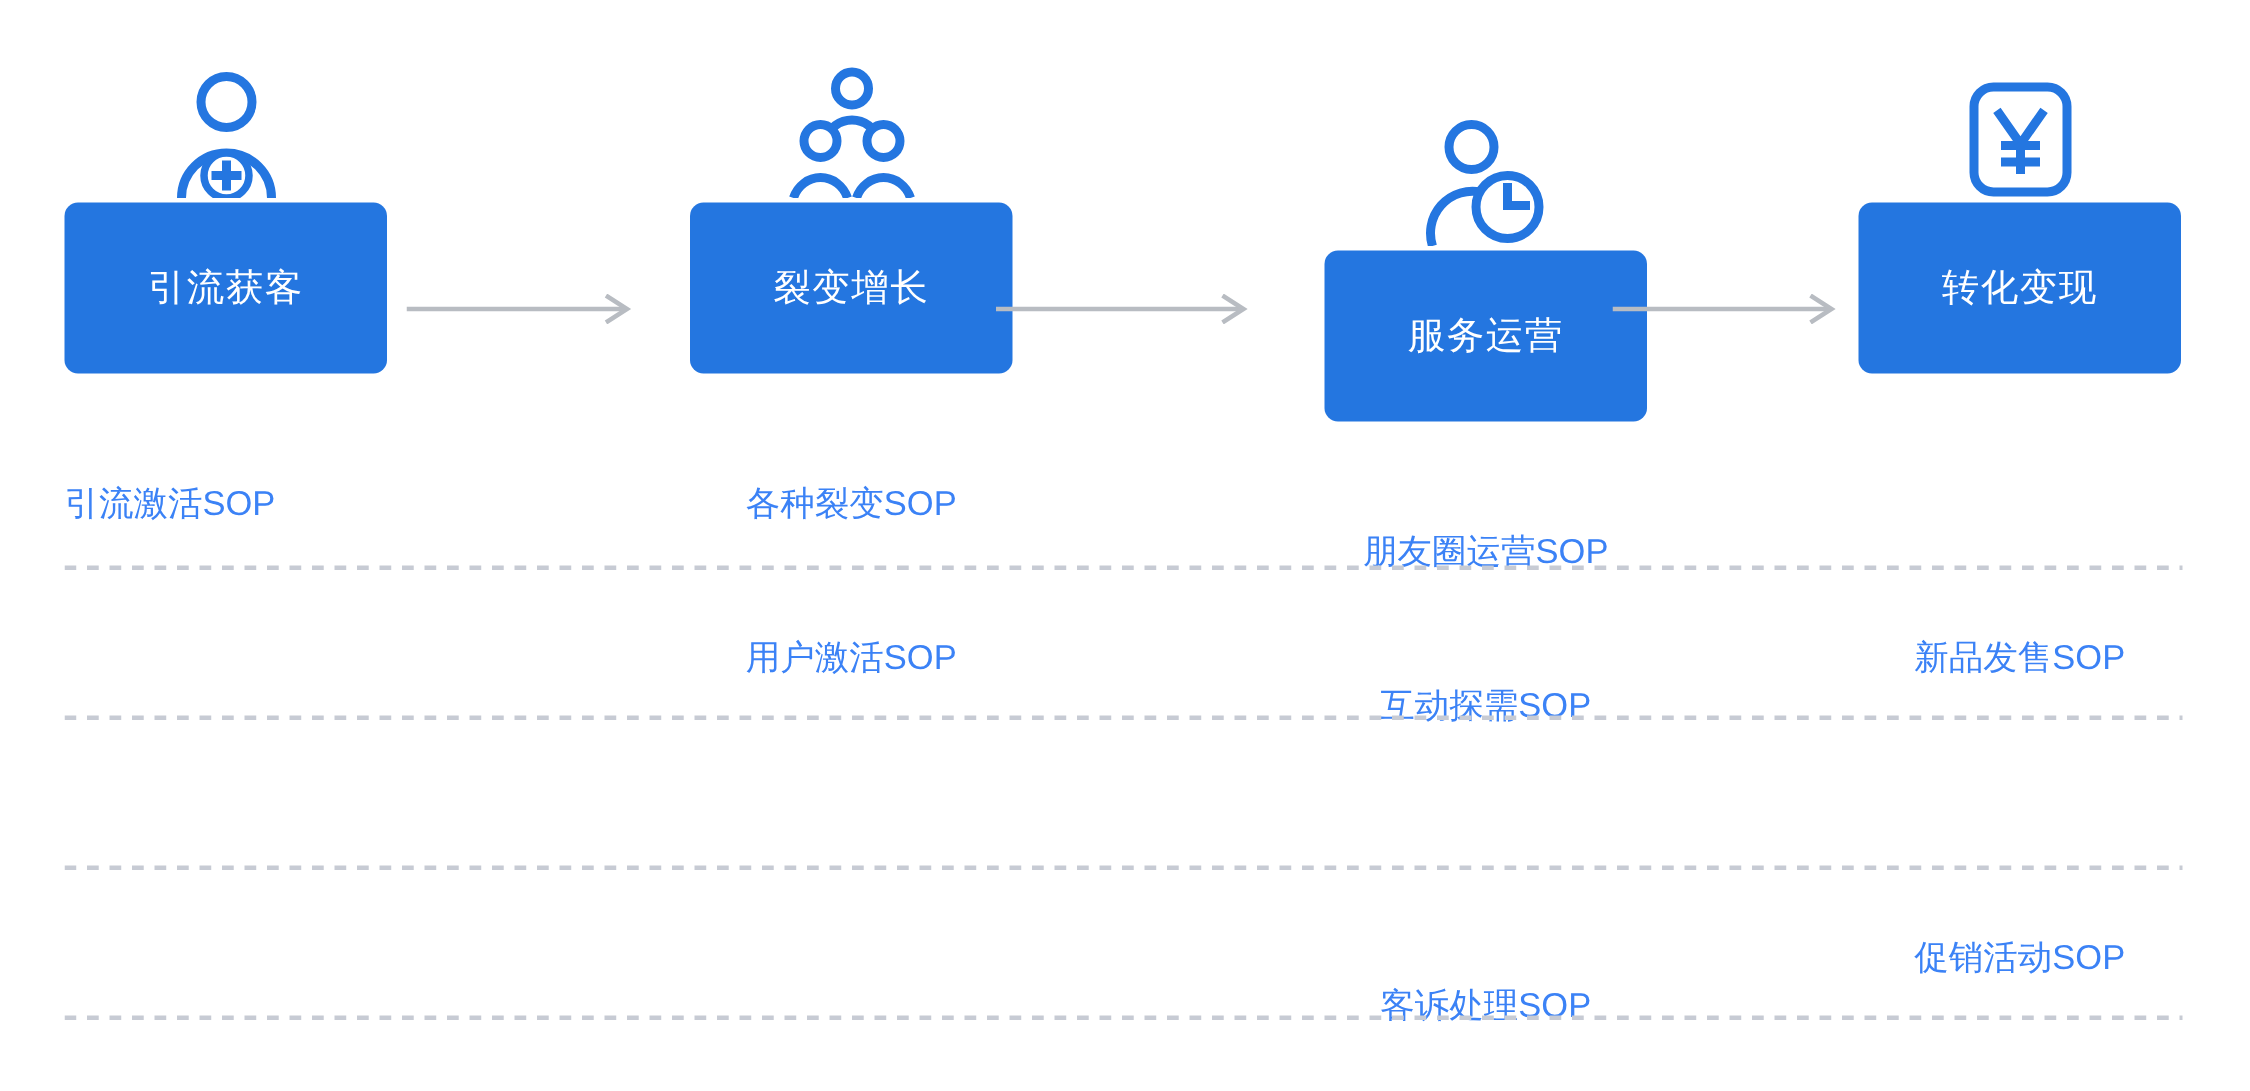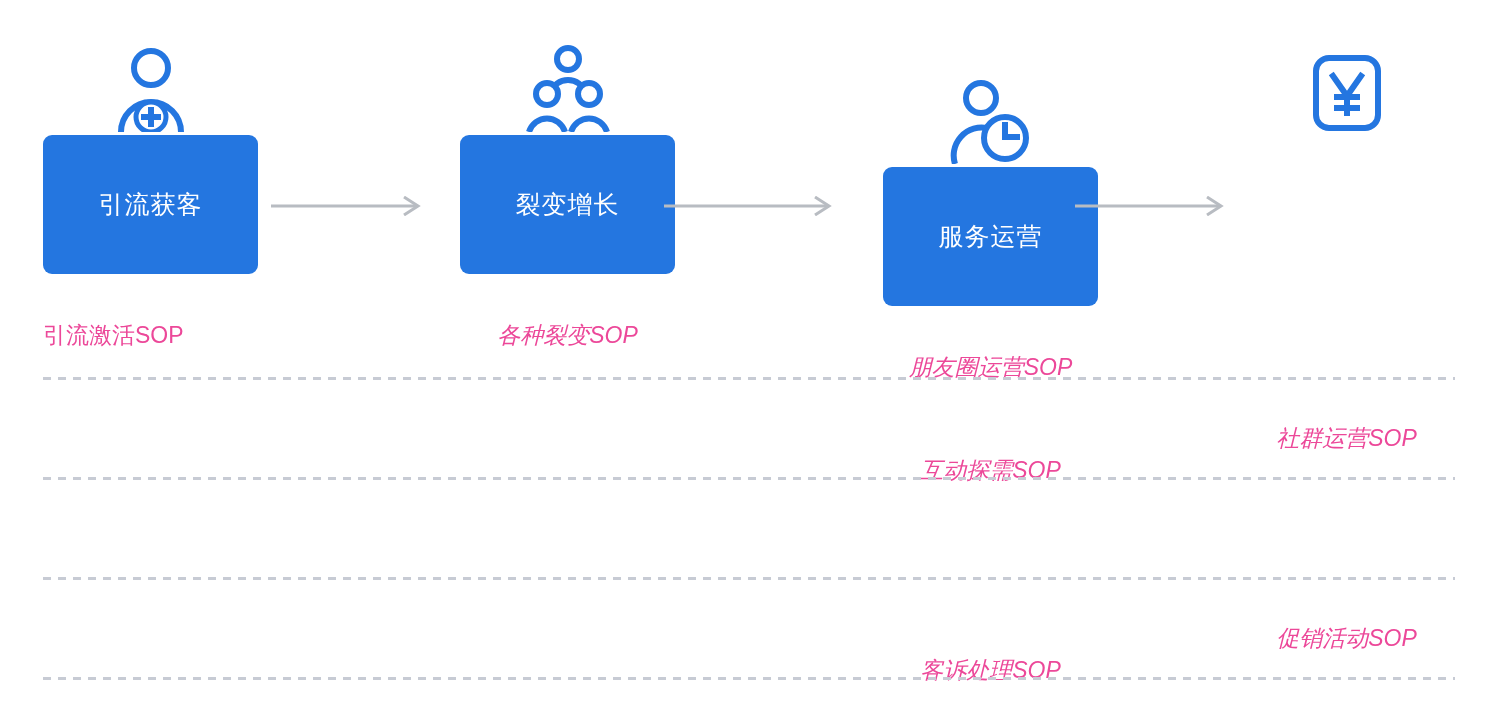--- a/index.html
+++ b/index.html
@@ -17,42 +17,42 @@
   .col.c3{left:883px;margin-top:32px;}
   .col.c4{left:1239px;}
 
   
   .icon-wrap{position:absolute;left:0;top:44px;width:215px;height:88px;
              display:flex;align-items:flex-end;justify-content:center;}
   .icon-wrap svg{display:block;}
 
   
   .stage-box{
-    position:absolute;left:0;top:135px;width:215px;height:139px;
+    position:absolute;left:0;top:135px;width:215px;height:114px;
     background:#2476e0;border-radius:9px;
     display:flex;align-items:center;justify-content:center;
   }
   .stage-box .label{
     color:#ffffff;font-size:25px;letter-spacing:1px;line-height:1;
     white-space:nowrap;
   }
 
   
   .arrow{position:absolute;top:196px;height:20px;}
   .arrow.a1{left:271px;width:152px;}
   .arrow.a2{left:664px;width:170px;}
   .arrow.a3{left:1075px;width:151px;}
   .arrow svg{display:block;}
 
   
   .sop{
     position:absolute;width:215px;height:30px;line-height:30px;
-    font-size:23px;color:#ec4899;white-space:nowrap;
+    font-size:23px;color:#3b82f6;white-space:nowrap;
   }
-  .sop.center{text-align:center;font-style:italic;}
+  .sop.center{text-align:center;}
   .sop.leftal{text-align:left;}
   .sop.r1{top:320px;}
   .sop.r2{top:423px;}
   .sop.r3{top:523px;}
   .sop.r4{top:623px;}
 
   
   .dash{
     position:absolute;left:43px;width:1412px;height:3px;
     background-image:linear-gradient(to right,#c7cbd4 0 8px,rgba(0,0,0,0) 8px 15px);
@@ -95,20 +95,21 @@
         <circle cx="22" cy="50" r="11" stroke="#2476e0" stroke-width="6" fill="#ffffff"></circle>
         <circle cx="64" cy="50" r="11" stroke="#2476e0" stroke-width="6" fill="#ffffff"></circle>
         <path d="M4 88 A19 20 0 0 1 40 88" stroke="#2476e0" stroke-width="6" fill="none"></path>
         <path d="M46 88 A19 20 0 0 1 82 88" stroke="#2476e0" stroke-width="6" fill="none"></path>
       </svg>
     </div>
     <div class="stage-box">
       <span class="label">裂变增长</span>
     </div>
     <div class="sop center r1">各种裂变SOP</div>
+    <div class="sop center r2">用户激活SOP</div>
     <div class="sop center r3"></div>
     <div class="sop center r4"></div>
   </div>
 
   <div class="col c3">
     <div class="icon-wrap">
       <svg width="88" height="88" viewBox="0 0 88 88" fill="none">
         <circle cx="34" cy="22" r="15" stroke="#2476e0" stroke-width="6"></circle>
         <path d="M8 88 A28 28 0 0 1 40 52" stroke="#2476e0" stroke-width="6" fill="none"></path>
         <circle cx="58" cy="62" r="22" fill="#ffffff"></circle>
@@ -128,21 +129,24 @@
   <div class="col c4">
     <div class="icon-wrap">
       <svg width="70" height="78" viewBox="0 0 70 78" fill="none">
         <rect x="4" y="4" width="62" height="70" rx="13" stroke="#2476e0" stroke-width="6" fill="#ffffff"></rect>
         <path d="M21 22 L35 42 L49 22" stroke="#2476e0" stroke-width="6" fill="none" stroke-linecap="square"></path>
         <rect x="22" y="40" width="26" height="6" fill="#2476e0"></rect>
         <rect x="22" y="51" width="26" height="6" fill="#2476e0"></rect>
         <rect x="32" y="40" width="6" height="22" fill="#2476e0"></rect>
       </svg>
     </div>
-    <div class="sop center r2">社群运营SOP</div>
+    <div class="stage-box">
+      <span class="label">转化变现</span>
+    </div>
+    <div class="sop center r2">新品发售SOP</div>
     <div class="sop center r4">促销活动SOP</div>
   </div>
 
   <div class="arrow a1">
     <svg width="152" height="20" viewBox="0 0 152 20" fill="none" preserveAspectRatio="none">
       <line x1="0" y1="10" x2="146" y2="10" stroke="#b8bcc2" stroke-width="3"></line>
       <path d="M133 1 L147 10 L133 19" stroke="#b8bcc2" stroke-width="3" fill="none"></path>
     </svg>
   </div>
   <div class="arrow a2">

